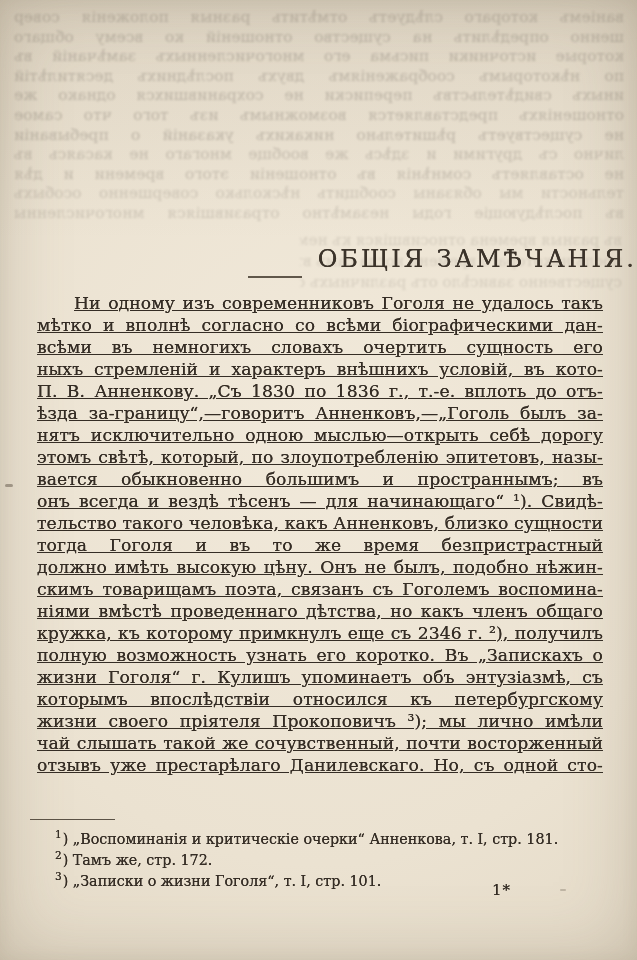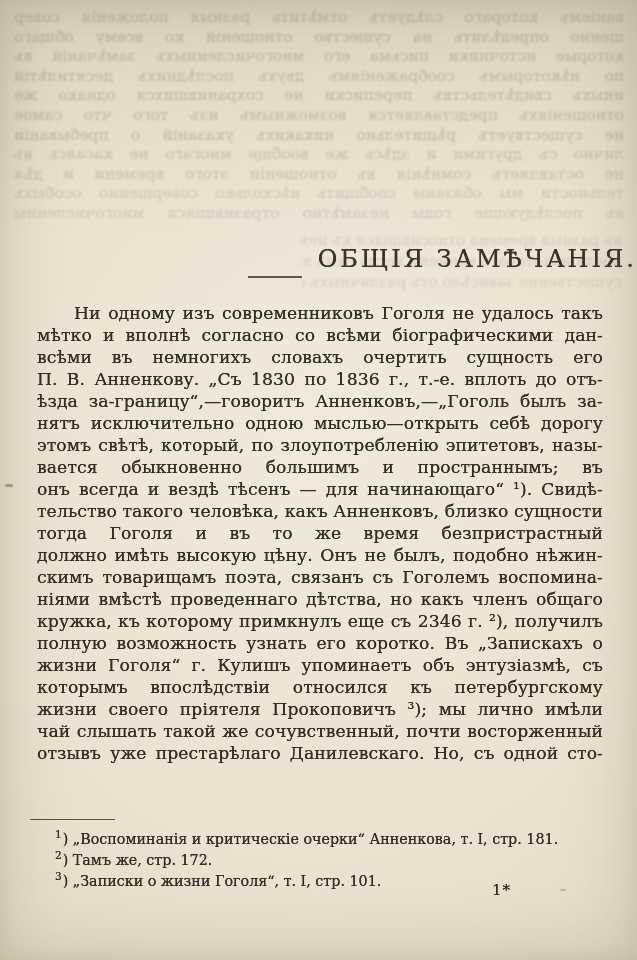--- a/index.html
+++ b/index.html
@@ -38,23 +38,24 @@
   .title{
     position:absolute;left:0;top:229px;width:100%;
     text-align:right;font-size:24px;letter-spacing:3px;font-weight:400;
     color:#3b332a;text-shadow:0 0 .4px #3b332a;
   }
   .title-rule{
     position:absolute;left:248px;top:276px;width:54px;height:0;
     border-top:2px solid rgba(70,61,49,.85);
   }
   .bodytext{
-    position:absolute;left:37px;top:302px;width:566px;
+    position:absolute;left:37px;top:292px;width:566px;
     font-size:17.2px;line-height:22px;letter-spacing:.1px;
     text-shadow:0 0 .35px #3a322a;
+    text-decoration:underline;
   }
   .bline{
     height:22px;overflow:hidden;
     text-align:justify;text-align-last:justify;
   }
   .bline:first-child{text-indent:37px;}
   .fn-rule{
     position:absolute;left:30px;top:819px;width:85px;height:0;
     border-top:1.5px solid rgba(75,66,54,.9);
   }
@@ -100,20 +101,21 @@
   <div class="topshade"></div>
 
   <h1 class="title">ОБЩІЯ ЗАМѢЧАНІЯ.</h1>
 
   <div class="title-rule"></div>
 
   <div class="bodytext">
       <div class="bline">Ни одному изъ современниковъ Гоголя не удалось такъ</div>
       <div class="bline">мѣтко и вполнѣ согласно со всѣми біографическими дан-</div>
       <div class="bline">всѣми въ немногихъ словахъ очертить сущность его задушев-</div>
+      <div class="bline">ныхъ стремленій и характеръ внѣшнихъ условій, въ кото-</div>
       <div class="bline">П. В. Анненкову. „Съ 1830 по 1836 г., т.-е. вплоть до отъ-</div>
       <div class="bline">ѣзда за-границу“,—говоритъ Анненковъ,—„Гоголь былъ за-</div>
       <div class="bline">нятъ исключительно одною мыслью—открыть себѣ дорогу въ</div>
       <div class="bline">этомъ свѣтѣ, который, по злоупотребленію эпитетовъ, назы-</div>
       <div class="bline">вается обыкновенно большимъ и пространнымъ; въ сущности</div>
       <div class="bline">онъ всегда и вездѣ тѣсенъ — для начинающаго“ ¹). Свидѣ-</div>
       <div class="bline">тельство такого человѣка, какъ Анненковъ, близко сущности</div>
       <div class="bline">тогда Гоголя и въ то же время безпристрастный наблюдатель,</div>
       <div class="bline">должно имѣть высокую цѣну. Онъ не былъ, подобно нѣжин-</div>
       <div class="bline">скимъ товарищамъ поэта, связанъ съ Гоголемъ воспомина-</div>

